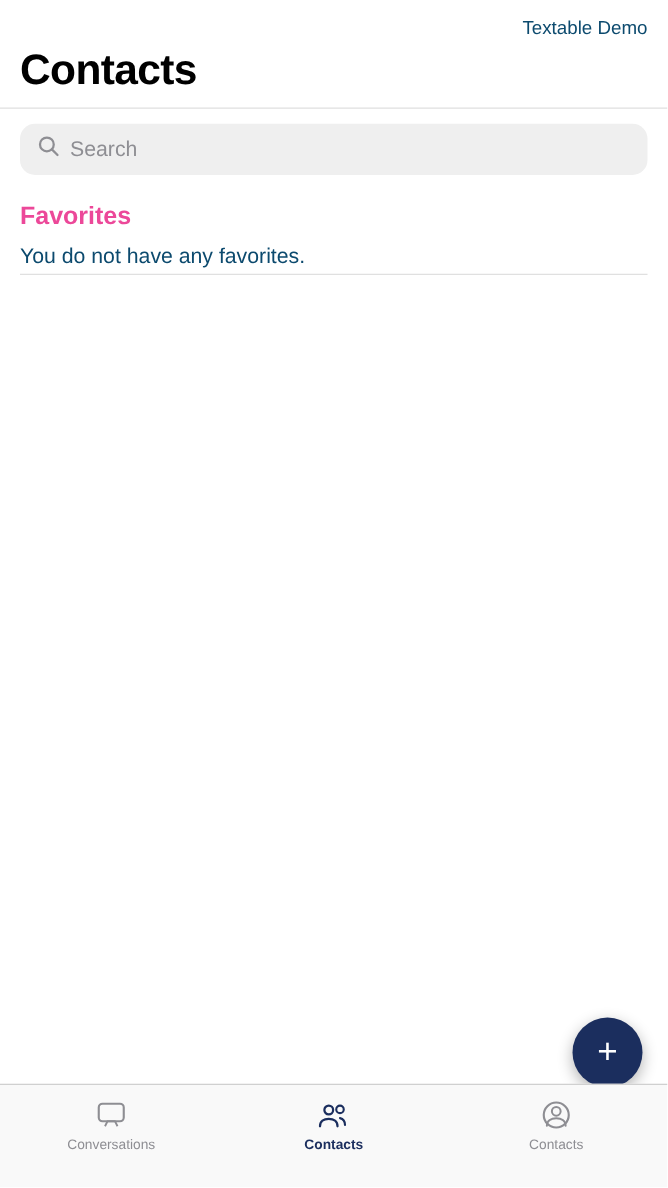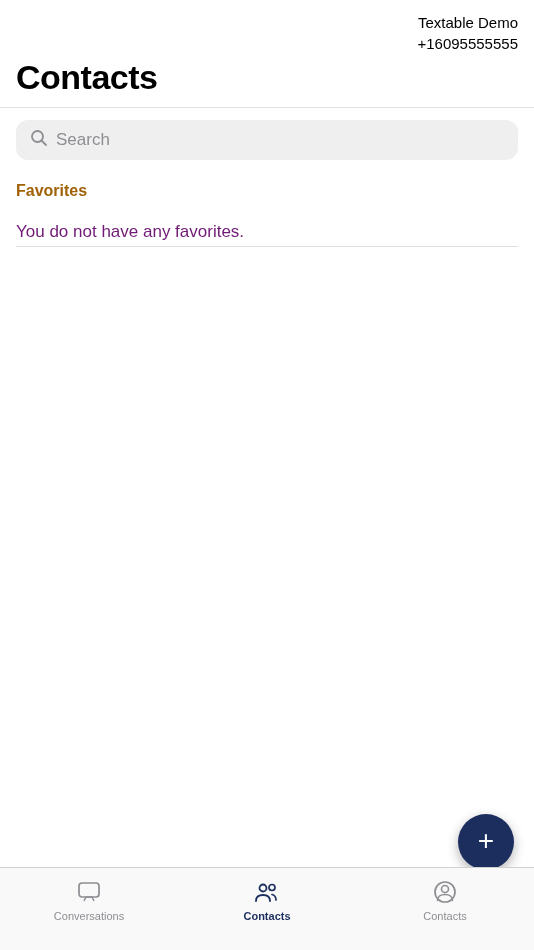--- a/index.html
+++ b/index.html
@@ -17,21 +17,21 @@
       position: relative;
       overflow: hidden;
     }
 
     .header {
       padding: 12px 16px 0 16px;
       text-align: right;
     }
 
     .header-account-info {
-      color: #000000;
+      color: #0c4a6e;
       font-size: 15px;
       line-height: 1.4;
     }
 
     .page-title-area {
       padding: 4px 16px 10px 16px;
       border-bottom: 1px solid #e0e0e0;
     }
 
     .page-title {
@@ -64,29 +64,29 @@
       font-size: 17px;
       color: #8e8e93;
       font-weight: 400;
     }
 
     .favorites-section {
       padding: 8px 16px 0 16px;
     }
 
     .favorites-title {
-      font-size: 16px;
+      font-size: 20px;
       font-weight: 700;
-      color: #a16207;
-      margin-bottom: 22px;
+      color: #ec4899;
+      margin-bottom: 10px;
     }
 
     .favorites-empty {
       font-size: 17px;
-      color: #701a75;
+      color: #0c4a6e;
       margin-bottom: 4px;
     }
 
     .favorites-divider {
       height: 1px;
       background: #e0e0e0;
       margin: 0 0 0 0;
     }
 
     .fab-button {
@@ -157,21 +157,20 @@
       width: 26px;
       height: 26px;
     }
   </style>
 </head>
 <body>
 
 <div class="header">
   <div class="header-account-info">
     <div>Textable Demo</div>
-    <div>+16095555555</div>
   </div>
 </div>
 
 <div class="page-title-area">
   <h1 class="page-title">Contacts</h1>
 </div>
 
 <div class="search-area">
   <div class="search-bar">
     <span class="search-icon-svg">

